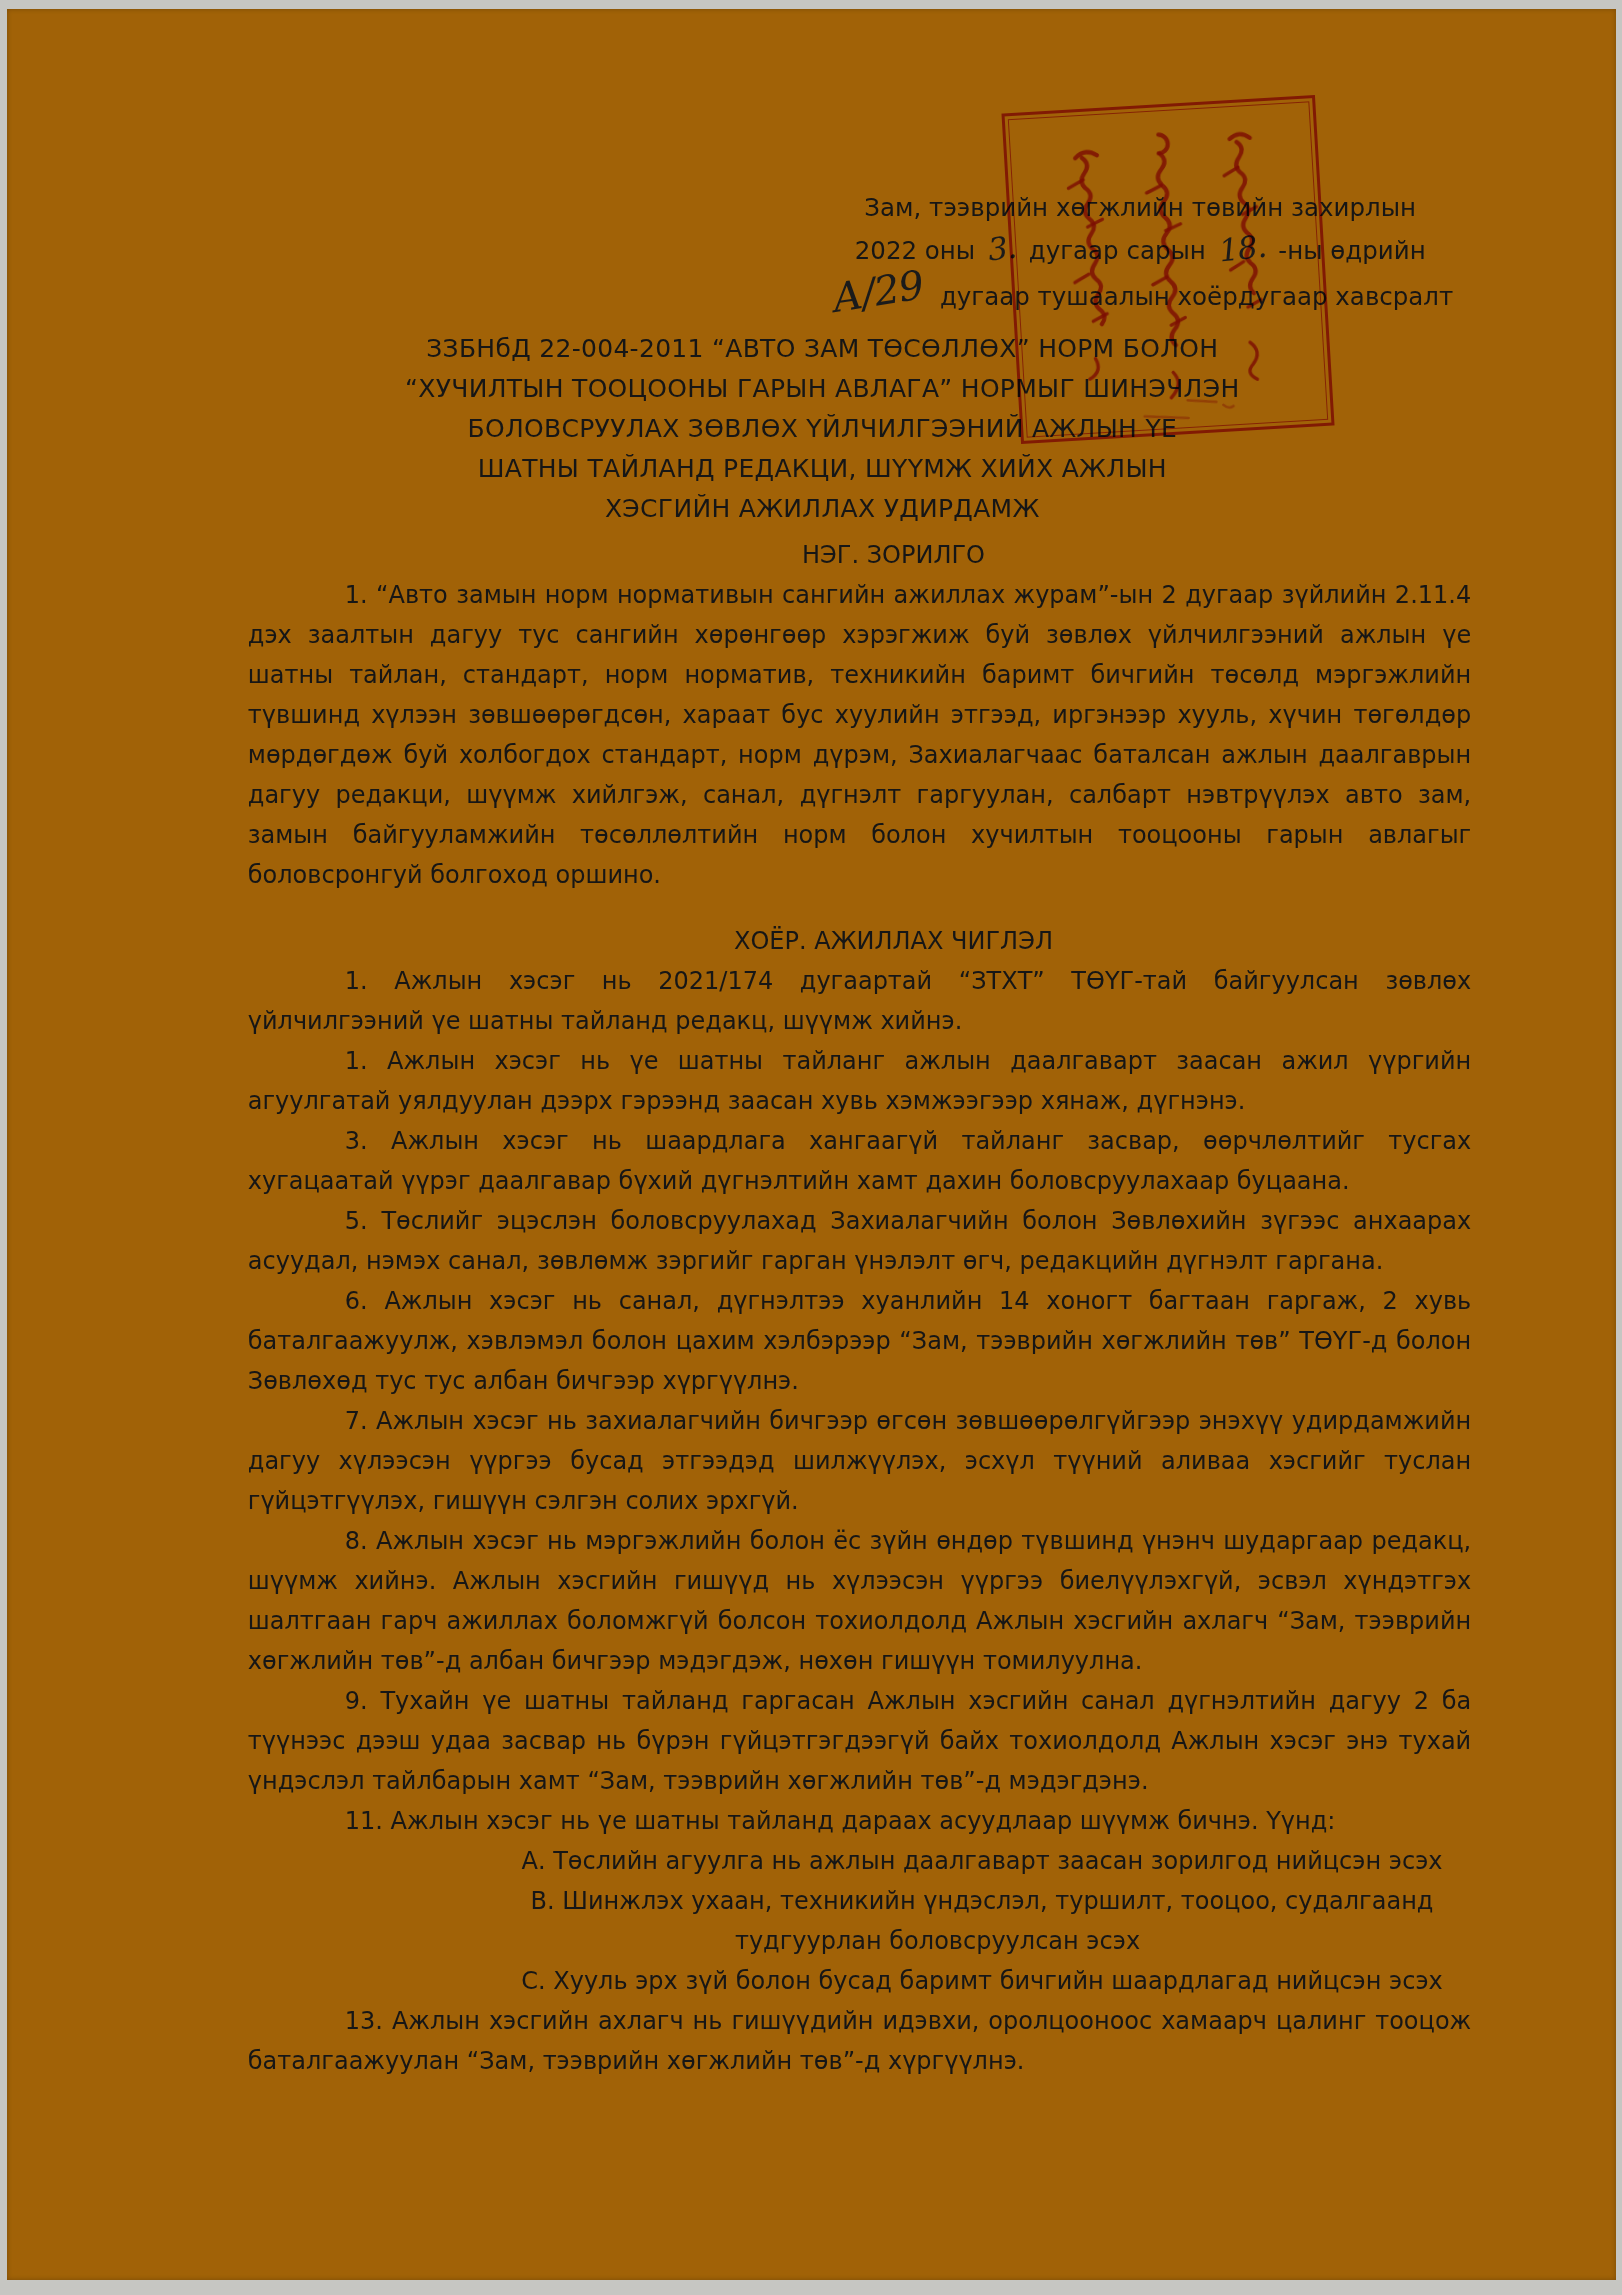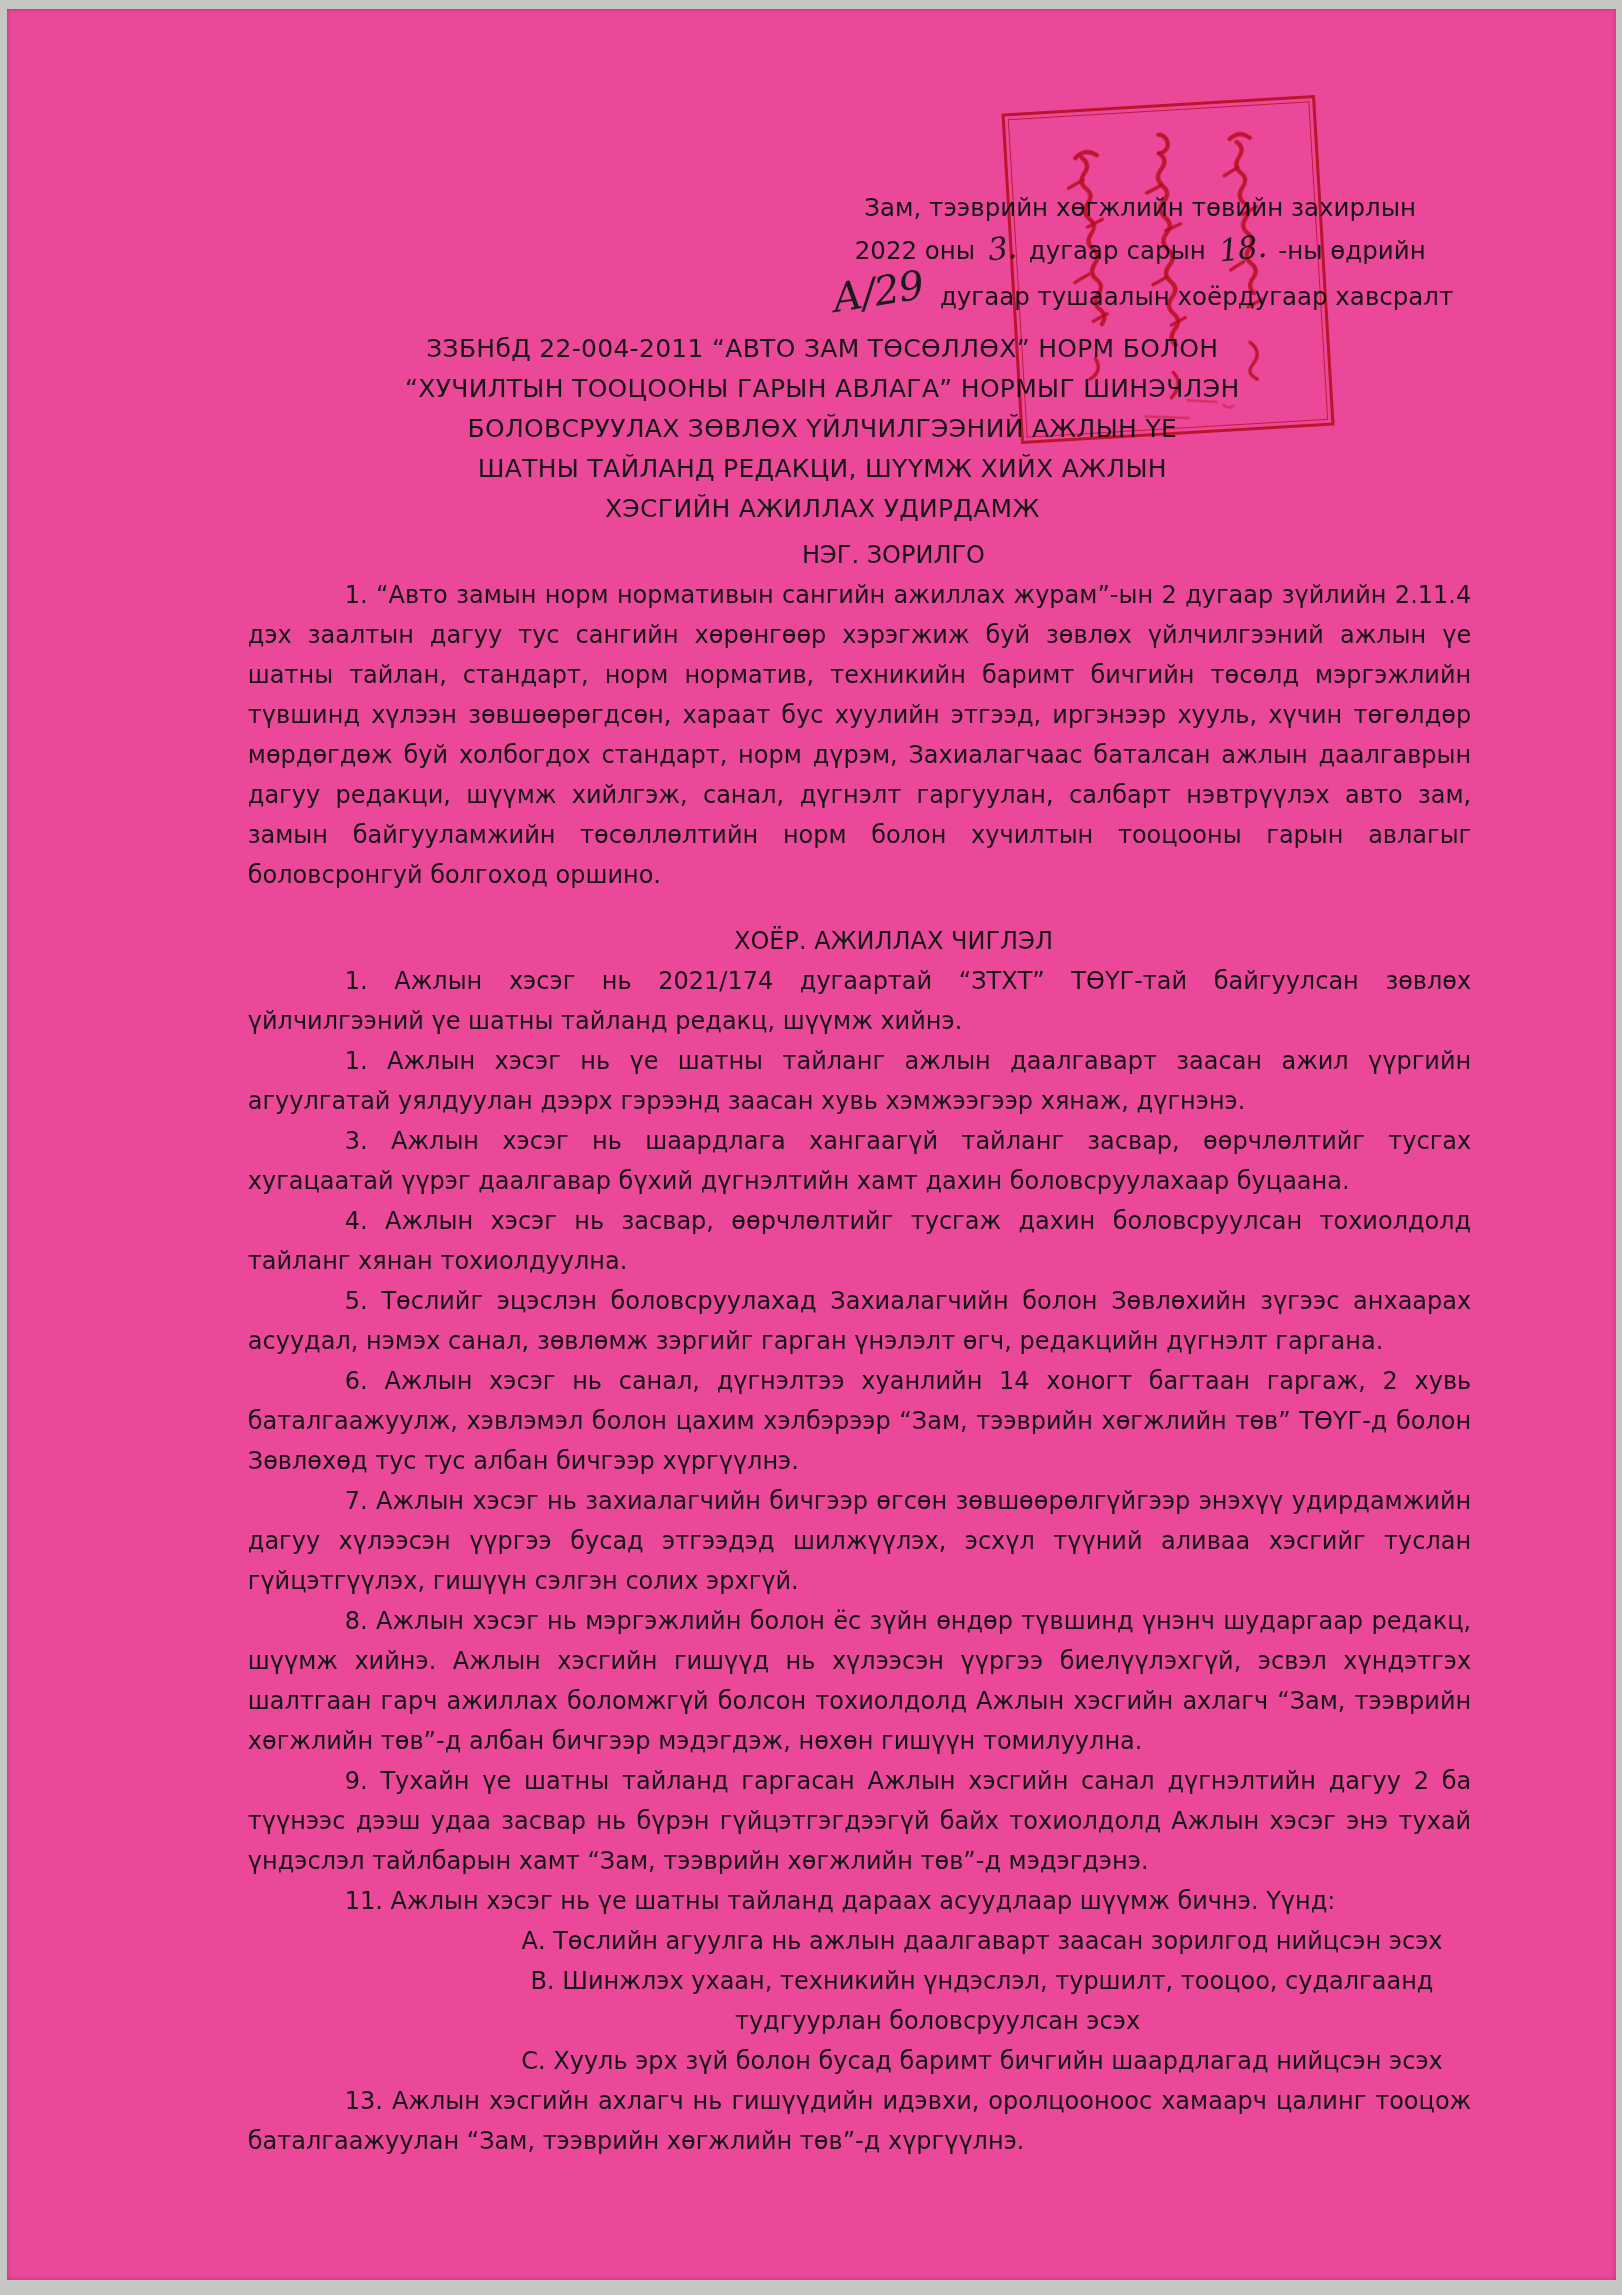--- a/index.html
+++ b/index.html
@@ -6,21 +6,21 @@
   body{
     width:1623px;height:2295px;
     background:#c6c6c2;
     font-family:"DejaVu Sans","Liberation Sans",sans-serif;
     color:#161616;
     position:relative;
     overflow:hidden;
   }
   .page{
     position:absolute;left:6.8px;top:8.5px;right:6.8px;bottom:15px;
-    background:#ec4899;
+    background:#a16207;
     box-shadow:0 0 5px rgba(0,0,0,.25) inset;
   }
   
   .header-block{
     margin:179px 142px 0 auto;
     width:668px;
     text-align:center;
     font-size:24.5px;
     line-height:40px;
     position:relative;
@@ -109,21 +109,20 @@
   </div>
 
   <div class="body">
     <p class="section-head">НЭГ. ЗОРИЛГО</p>
     <p class="para">1. “Авто замын норм нормативын сангийн ажиллах журам”-ын 2 дугаар зүйлийн 2.11.4 дэх заалтын дагуу тус сангийн хөрөнгөөр хэрэгжиж буй зөвлөх үйлчилгээний ажлын үе шатны тайлан, стандарт, норм норматив, техникийн баримт бичгийн төсөлд мэргэжлийн түвшинд хүлээн зөвшөөрөгдсөн, хараат бус хуулийн этгээд, иргэнээр хууль, хүчин төгөлдөр мөрдөгдөж буй холбогдох стандарт, норм дүрэм, Захиалагчаас баталсан ажлын даалгаврын дагуу редакци, шүүмж хийлгэж, санал, дүгнэлт гаргуулан, салбарт нэвтрүүлэх авто зам, замын байгууламжийн төсөллөлтийн норм болон хучилтын тооцооны гарын авлагыг боловсронгуй болгоход оршино.</p>
 
     <p class="section-head head-gap">ХОЁР. АЖИЛЛАХ ЧИГЛЭЛ</p>
     <p class="para">1. Ажлын хэсэг нь 2021/174 дугаартай “ЗТХТ” ТӨҮГ-тай байгуулсан зөвлөх үйлчилгээний үе шатны тайланд редакц, шүүмж хийнэ.</p>
     <p class="para">1. Ажлын хэсэг нь үе шатны тайланг ажлын даалгаварт заасан ажил үүргийн агуулгатай уялдуулан дээрх гэрээнд заасан хувь хэмжээгээр хянаж, дүгнэнэ.</p>
     <p class="para">3. Ажлын хэсэг нь шаардлага хангаагүй тайланг засвар, өөрчлөлтийг тусгах хугацаатай үүрэг даалгавар бүхий дүгнэлтийн хамт дахин боловсруулахаар буцаана.</p>
-    <p class="para">4. Ажлын хэсэг нь засвар, өөрчлөлтийг тусгаж дахин боловсруулсан тохиолдолд тайланг хянан тохиолдуулна.</p>
     <p class="para">5. Төслийг эцэслэн боловсруулахад Захиалагчийн болон Зөвлөхийн зүгээс анхаарах асуудал, нэмэх санал, зөвлөмж зэргийг гарган үнэлэлт өгч, редакцийн дүгнэлт гаргана.</p>
     <p class="para">6. Ажлын хэсэг нь санал, дүгнэлтээ хуанлийн 14 хоногт багтаан гаргаж, 2 хувь баталгаажуулж, хэвлэмэл болон цахим хэлбэрээр “Зам, тээврийн хөгжлийн төв” ТӨҮГ-д болон Зөвлөхөд тус тус албан бичгээр хүргүүлнэ.</p>
     <p class="para">7. Ажлын хэсэг нь захиалагчийн бичгээр өгсөн зөвшөөрөлгүйгээр энэхүү удирдамжийн дагуу хүлээсэн үүргээ бусад этгээдэд шилжүүлэх, эсхүл түүний аливаа хэсгийг туслан гүйцэтгүүлэх, гишүүн сэлгэн солих эрхгүй.</p>
     <p class="para">8. Ажлын хэсэг нь мэргэжлийн болон ёс зүйн өндөр түвшинд үнэнч шударгаар редакц, шүүмж хийнэ. Ажлын хэсгийн гишүүд нь хүлээсэн үүргээ биелүүлэхгүй, эсвэл хүндэтгэх шалтгаан гарч ажиллах боломжгүй болсон тохиолдолд Ажлын хэсгийн ахлагч “Зам, тээврийн хөгжлийн төв”-д албан бичгээр мэдэгдэж, нөхөн гишүүн томилуулна.</p>
     <p class="para">9. Тухайн үе шатны тайланд гаргасан Ажлын хэсгийн санал дүгнэлтийн дагуу 2 ба түүнээс дээш удаа засвар нь бүрэн гүйцэтгэгдээгүй байх тохиолдолд Ажлын хэсэг энэ тухай үндэслэл тайлбарын хамт “Зам, тээврийн хөгжлийн төв”-д мэдэгдэнэ.</p>
     <p class="para">11. Ажлын хэсэг нь үе шатны тайланд дараах асуудлаар шүүмж бичнэ. Үүнд:</p>
     <p class="sub">А.   Төслийн агуулга нь ажлын даалгаварт заасан зорилгод нийцсэн эсэх</p>
     <p class="sub">В.   Шинжлэх ухаан, техникийн үндэслэл, туршилт, тооцоо, судалгаанд тудгуурлан боловсруулсан эсэх</p>
     <p class="sub">С.   Хууль эрх зүй болон бусад баримт бичгийн шаардлагад нийцсэн эсэх</p>
     <p class="para">13. Ажлын хэсгийн ахлагч нь гишүүдийн идэвхи, оролцооноос хамаарч цалинг тооцож баталгаажуулан “Зам, тээврийн хөгжлийн төв”-д хүргүүлнэ.</p>

